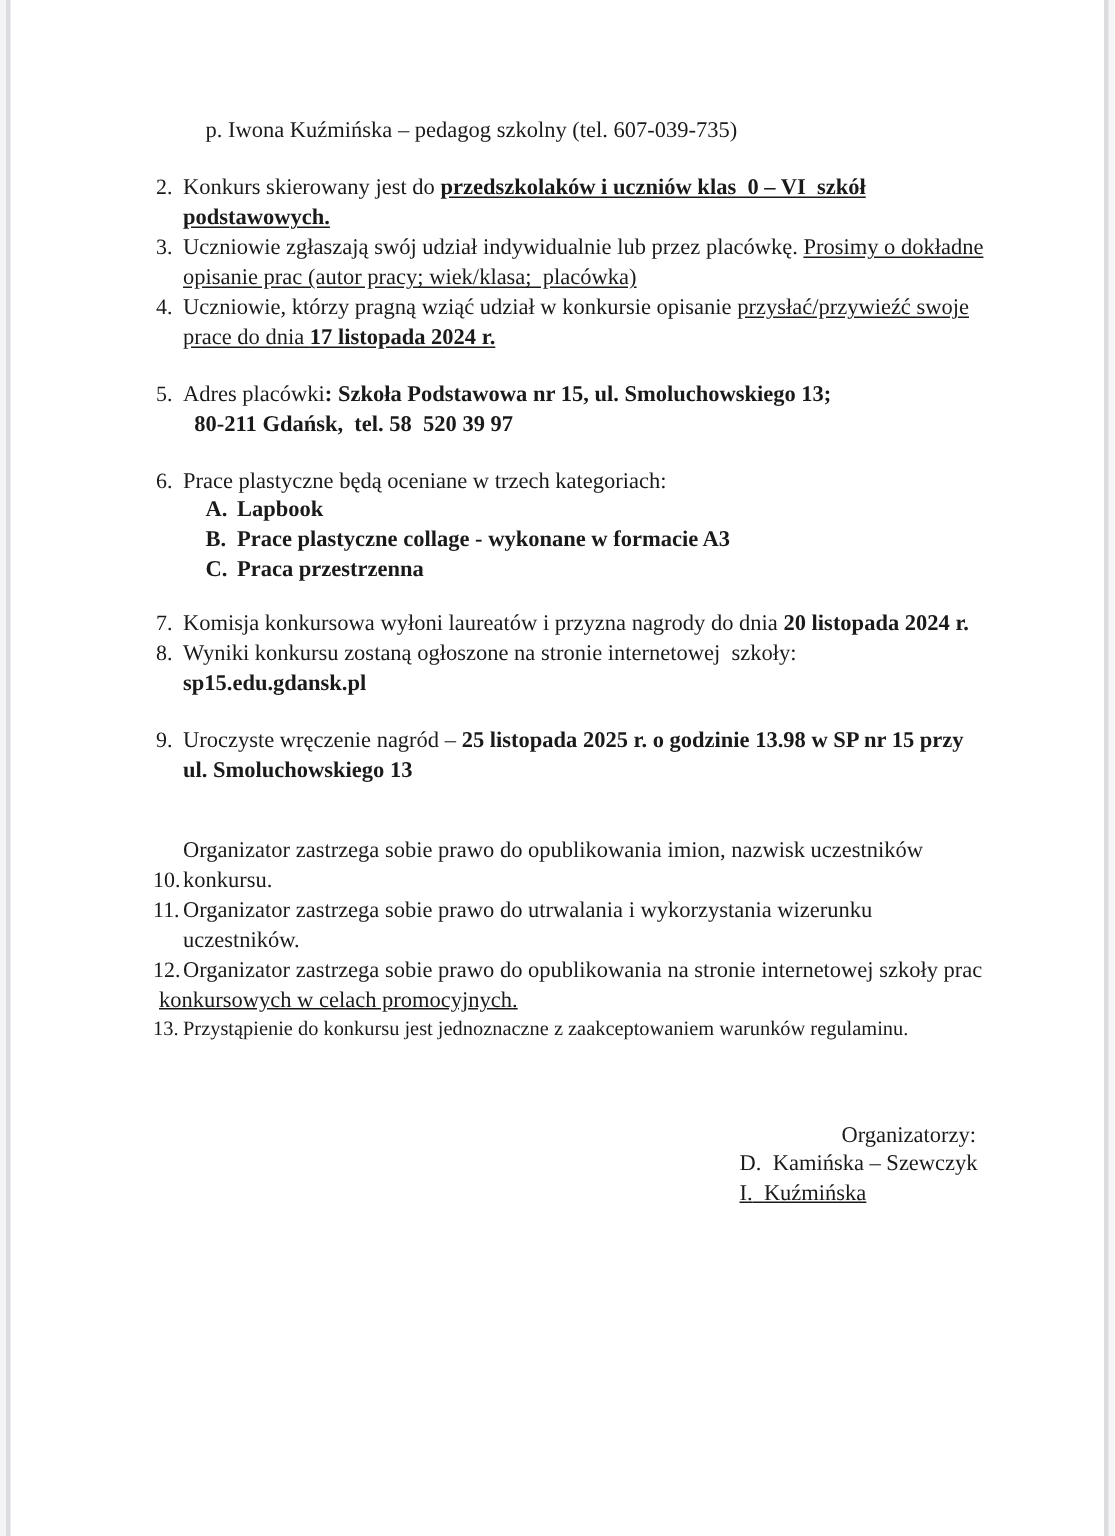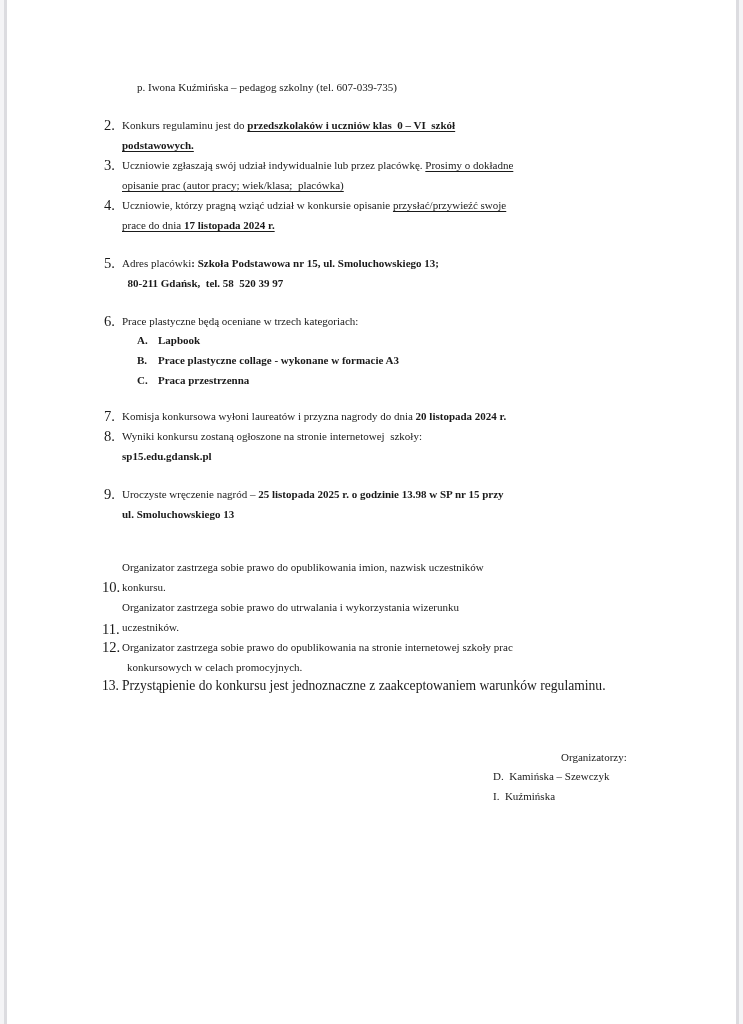--- a/index.html
+++ b/index.html
@@ -2,38 +2,38 @@
 <html><head>
 <meta charset="utf-8">
 <style>
   html, body { margin:0; padding:0; }
   body { width:743px; height:1024px; background:#ffffff; position:relative; overflow:hidden;
          font-family:"Liberation Serif", serif; color:#1a1a1a; }
   .edge-l { position:absolute; left:0; top:0; width:4px; height:1024px; background:#f4f4f6; }
   .edge-l2 { position:absolute; left:4px; top:0; width:3px; height:1024px; background:#dcdce0; }
   .edge-r { position:absolute; right:0; top:0; width:4px; height:1024px; background:#f4f4f6; }
   .edge-r2 { position:absolute; right:4px; top:0; width:3px; height:1024px; background:#dcdce0; }
-  .line { position:absolute; font-size:11px; white-space:nowrap; line-height:18px; }
+  .line { position:absolute; font-size:15px; white-space:nowrap; line-height:18px; }
   .num { position:absolute; font-size:14.6px; line-height:18px; }
   .u { text-decoration:underline; text-underline-offset:2px; }
   .small { font-size:13.6px; }
 </style>
 </head>
 <body>
 
 <div class="edge-l"></div>
 <div class="edge-l2"></div>
 <div class="edge-r"></div>
 <div class="edge-r2"></div>
 
 <div class="line" style="left:137px;top:78px;">p. Iwona Kuźmińska – pedagog szkolny (tel. 607-039-735)</div>
 
 <div id="items">
     <div class="num" style="left: 104px; top: 116px;">2.</div>
-    <div class="line" style="left: 122px; top: 116px;"><span style="white-space: pre;">Konkurs regulaminu jest do </span><span class="u" style="font-weight: bold; white-space: pre;">przedszkolaków i uczniów klas  0 – VI  szkół</span></div>
+    <div class="line" style="left: 122px; top: 116px;"><span style="white-space: pre;">Konkurs skierowany jest do </span><span class="u" style="font-weight: bold; white-space: pre;">przedszkolaków i uczniów klas  0 – VI  szkół</span></div>
     <div class="line" style="left: 122px; top: 136px;"><span class="u" style="font-weight: bold; white-space: pre;">podstawowych.</span></div>
     <div class="num" style="left: 104px; top: 156px;">3.</div>
     <div class="line" style="left: 122px; top: 156px;"><span style="white-space: pre;">Uczniowie zgłaszają swój udział indywidualnie lub przez placówkę. </span><span class="u" style="white-space: pre;">Prosimy o dokładne</span></div>
     <div class="line" style="left: 122px; top: 176px;"><span class="u" style="white-space: pre;">opisanie prac (autor pracy; wiek/klasa;  placówka)</span></div>
     <div class="num" style="left: 104px; top: 196px;">4.</div>
     <div class="line" style="left: 122px; top: 196px;"><span style="white-space: pre;">Uczniowie, którzy pragną wziąć udział w konkursie opisanie </span><span class="u" style="white-space: pre;">przysłać/przywieźć swoje</span></div>
     <div class="line" style="left: 122px; top: 216px;"><span class="u" style="white-space: pre;">prace do dnia </span><span class="u" style="font-weight: bold; white-space: pre;">17 listopada 2024 r.</span></div>
     <div class="num" style="left: 104px; top: 254px;">5.</div>
     <div class="line" style="left: 122px; top: 254px;"><span style="white-space: pre;">Adres placówki</span><span style="font-weight: bold; white-space: pre;">: Szkoła Podstawowa nr 15, ul. Smoluchowskiego 13;</span></div>
     <div class="line" style="left: 122px; top: 274px;"><span style="font-weight: bold; white-space: pre;">  80-211 Gdańsk,  tel. 58  520 39 97</span></div>
@@ -43,35 +43,35 @@
     <div class="line" style="left: 122px; top: 407px;"><span style="white-space: pre;">Komisja konkursowa wyłoni laureatów i przyzna nagrody do dnia </span><span style="font-weight: bold; white-space: pre;">20 listopada 2024 r.</span></div>
     <div class="num" style="left: 104px; top: 427px;">8.</div>
     <div class="line" style="left: 122px; top: 427px;"><span style="white-space: pre;">Wyniki konkursu zostaną ogłoszone na stronie internetowej  szkoły:</span></div>
     <div class="line" style="left: 122px; top: 447px;"><span style="font-weight: bold; white-space: pre;">sp15.edu.gdansk.pl</span></div>
     <div class="num" style="left: 104px; top: 485px;">9.</div>
     <div class="line" style="left: 122px; top: 485px;"><span style="white-space: pre;">Uroczyste wręczenie nagród – </span><span style="font-weight: bold; white-space: pre;">25 listopada 2025 r. o godzinie 13.98 w SP nr 15 przy</span></div>
     <div class="line" style="left: 122px; top: 505px;"><span style="font-weight: bold; white-space: pre;">ul. Smoluchowskiego 13</span></div>
     <div class="num" style="left: 102px; top: 558px; margin-top: 20px;">10.</div>
     <div class="line" style="left: 122px; top: 558px;"><span style="white-space: pre;">Organizator zastrzega sobie prawo do opublikowania imion, nazwisk uczestników</span></div>
     <div class="line" style="left: 122px; top: 578px;"><span style="white-space: pre;">konkursu.</span></div>
-    <div class="num" style="left: 102px; top: 598px; margin-top: 22px;">11.</div>
+    <div class="num" style="left: 102px; top: 598px;">11.</div>
     <div class="line" style="left: 122px; top: 598px;"><span style="white-space: pre;">Organizator zastrzega sobie prawo do utrwalania i wykorzystania wizerunku</span></div>
     <div class="line" style="left: 122px; top: 618px;"><span style="white-space: pre;">uczestników.</span></div>
     <div class="num" style="left: 102px; top: 638px;">12.</div>
     <div class="line" style="left: 122px; top: 638px;"><span style="white-space: pre;">Organizator zastrzega sobie prawo do opublikowania na stronie internetowej szkoły prac</span></div>
-    <div class="line" style="left: 127px; top: 658px;"><span style="white-space: pre;">konkursowych w celach promocyjnych.</span></div>
+    <div class="line" style="left: 106px; top: 658px; text-decoration: underline;"><span style="white-space: pre;">konkursowych w celach promocyjnych.</span></div>
     <div class="num small" style="left: 102px; top: 677px;">13.</div>
     <div class="line small" style="left: 122px; top: 677px;"><span style="white-space: pre;">Przystąpienie do konkursu jest jednoznaczne z zaakceptowaniem warunków regulaminu.</span></div>
   </div>
 
 <div id="cats">
     <div class="line" style="left: 137px; top: 331px; font-weight: bold;"><span style="display: inline-block; width: 21px;">A.</span><span>Lapbook</span></div>
     <div class="line" style="left: 137px; top: 351px; font-weight: bold;"><span style="display: inline-block; width: 21px;">B.</span><span>Prace plastyczne collage - wykonane w formacie A3</span></div>
     <div class="line" style="left: 137px; top: 371px; font-weight: bold;"><span style="display: inline-block; width: 21px;">C.</span><span>Praca przestrzenna</span></div>
   </div>
 
 <div class="line" style="left:561px;top:748px;">Organizatorzy:</div>
 <div class="line" style="left:493px;top:767px;">
   <span>D.</span>&nbsp;&nbsp;<span>Kamińska – Szewczyk</span>
 </div>
-<div class="line" style="left:493px;top:787px;">
+<div class="line" style="left:493px;top:787px;text-decoration:underline;">
   <span>I.</span>&nbsp;&nbsp;<span>Kuźmińska</span>
 </div>
 
 </body></html>

